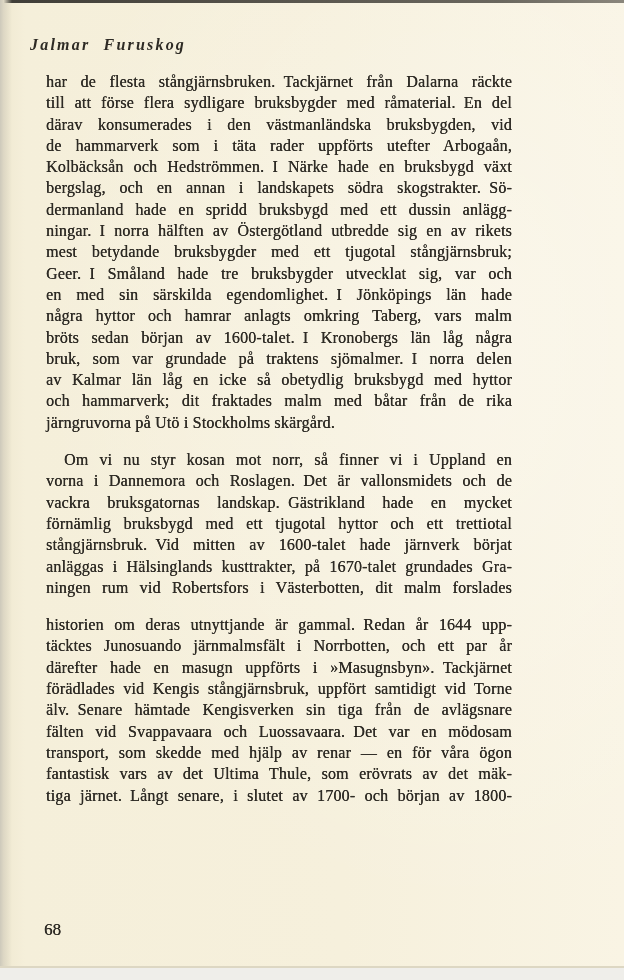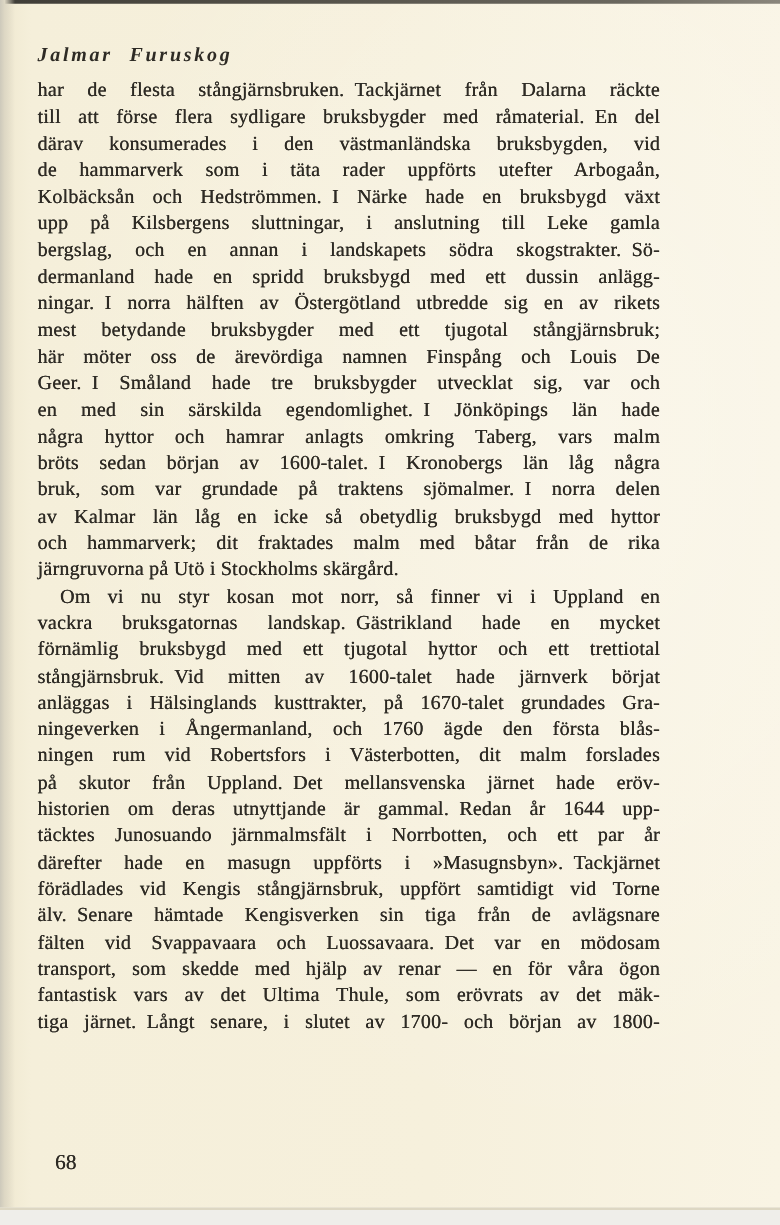--- a/index.html
+++ b/index.html
@@ -58,21 +58,21 @@
   .author-header {
     font-style: italic;
     font-weight: bold;
     font-size: 16px;
     line-height: 20px;
     letter-spacing: 2.2px;
     word-spacing: 7px;
     margin-bottom: 7px;
     white-space: nowrap;
   }
-  .paragraph { margin: 0; }
+  .paragraph { margin: 16px; }
   .line {
     font-size: 16px;
     line-height: 21.3px;
     letter-spacing: 0.2px;
     text-align: justify;
     text-align-last: justify;
     text-shadow: 0.2px 0 0 currentColor;
     white-space: normal;
   }
   .line.indent { text-indent: 18px; }
@@ -97,44 +97,41 @@
 
   <div class="text-block">
     <div class="author-header">Jalmar Furuskog</div>
     <div id="body-text">
         <div class="paragraph">
           <div class="line">har de flesta stångjärnsbruken. Tackjärnet från Dalarna räckte</div>
           <div class="line">till att förse flera sydligare bruksbygder med råmaterial. En del</div>
           <div class="line">därav konsumerades i den västmanländska bruksbygden, vid</div>
           <div class="line">de hammarverk som i täta rader uppförts utefter Arbogaån,</div>
           <div class="line">Kolbäcksån och Hedströmmen. I Närke hade en bruksbygd växt</div>
-          <div class="line">upp på Kilsbergens sluttningar, i anslutning till Leke gamla</div>
           <div class="line">bergslag, och en annan i landskapets södra skogstrakter. Sö-</div>
           <div class="line">dermanland hade en spridd bruksbygd med ett dussin anlägg-</div>
           <div class="line">ningar. I norra hälften av Östergötland utbredde sig en av rikets</div>
           <div class="line">mest betydande bruksbygder med ett tjugotal stångjärnsbruk;</div>
-          <div class="line">här möter oss de ärevördiga namnen Finspång och Louis De</div>
           <div class="line">Geer. I Småland hade tre bruksbygder utvecklat sig, var och</div>
           <div class="line">en med sin särskilda egendomlighet. I Jönköpings län hade</div>
           <div class="line">några hyttor och hamrar anlagts omkring Taberg, vars malm</div>
           <div class="line">bröts sedan början av 1600-talet. I Kronobergs län låg några</div>
           <div class="line">bruk, som var grundade på traktens sjömalmer. I norra delen</div>
           <div class="line">av Kalmar län låg en icke så obetydlig bruksbygd med hyttor</div>
           <div class="line">och hammarverk; dit fraktades malm med båtar från de rika</div>
           <div class="line end">järngruvorna på Utö i Stockholms skärgård.</div>
         </div>
         <div class="paragraph">
           <div class="line indent">Om vi nu styr kosan mot norr, så finner vi i Uppland en</div>
+          <div class="line">vorna i Dannemora och Roslagen. Det är vallonsmidets och de</div>
           <div class="line">vackra bruksgatornas landskap. Gästrikland hade en mycket</div>
           <div class="line">förnämlig bruksbygd med ett tjugotal hyttor och ett trettiotal</div>
           <div class="line">stångjärnsbruk. Vid mitten av 1600-talet hade järnverk börjat</div>
           <div class="line">anläggas i Hälsinglands kusttrakter, på 1670-talet grundades Gra-</div>
-          <div class="line">ningeverken i Ångermanland, och 1760 ägde den första blås-</div>
           <div class="line">ningen rum vid Robertsfors i Västerbotten, dit malm forslades</div>
-          <div class="line">på skutor från Uppland. Det mellansvenska järnet hade eröv-</div>
         </div>
         <div class="paragraph">
           <div class="line">historien om deras utnyttjande är gammal. Redan år 1644 upp-</div>
           <div class="line">täcktes Junosuando järnmalmsfält i Norrbotten, och ett par år</div>
           <div class="line">därefter hade en masugn uppförts i »Masugnsbyn». Tackjärnet</div>
           <div class="line">förädlades vid Kengis stångjärnsbruk, uppfört samtidigt vid Torne</div>
           <div class="line">älv. Senare hämtade Kengisverken sin tiga från de avlägsnare</div>
           <div class="line">fälten vid Svappavaara och Luossavaara. Det var en mödosam</div>
           <div class="line">transport, som skedde med hjälp av renar — en för våra ögon</div>
           <div class="line">fantastisk vars av det Ultima Thule, som erövrats av det mäk-</div>

